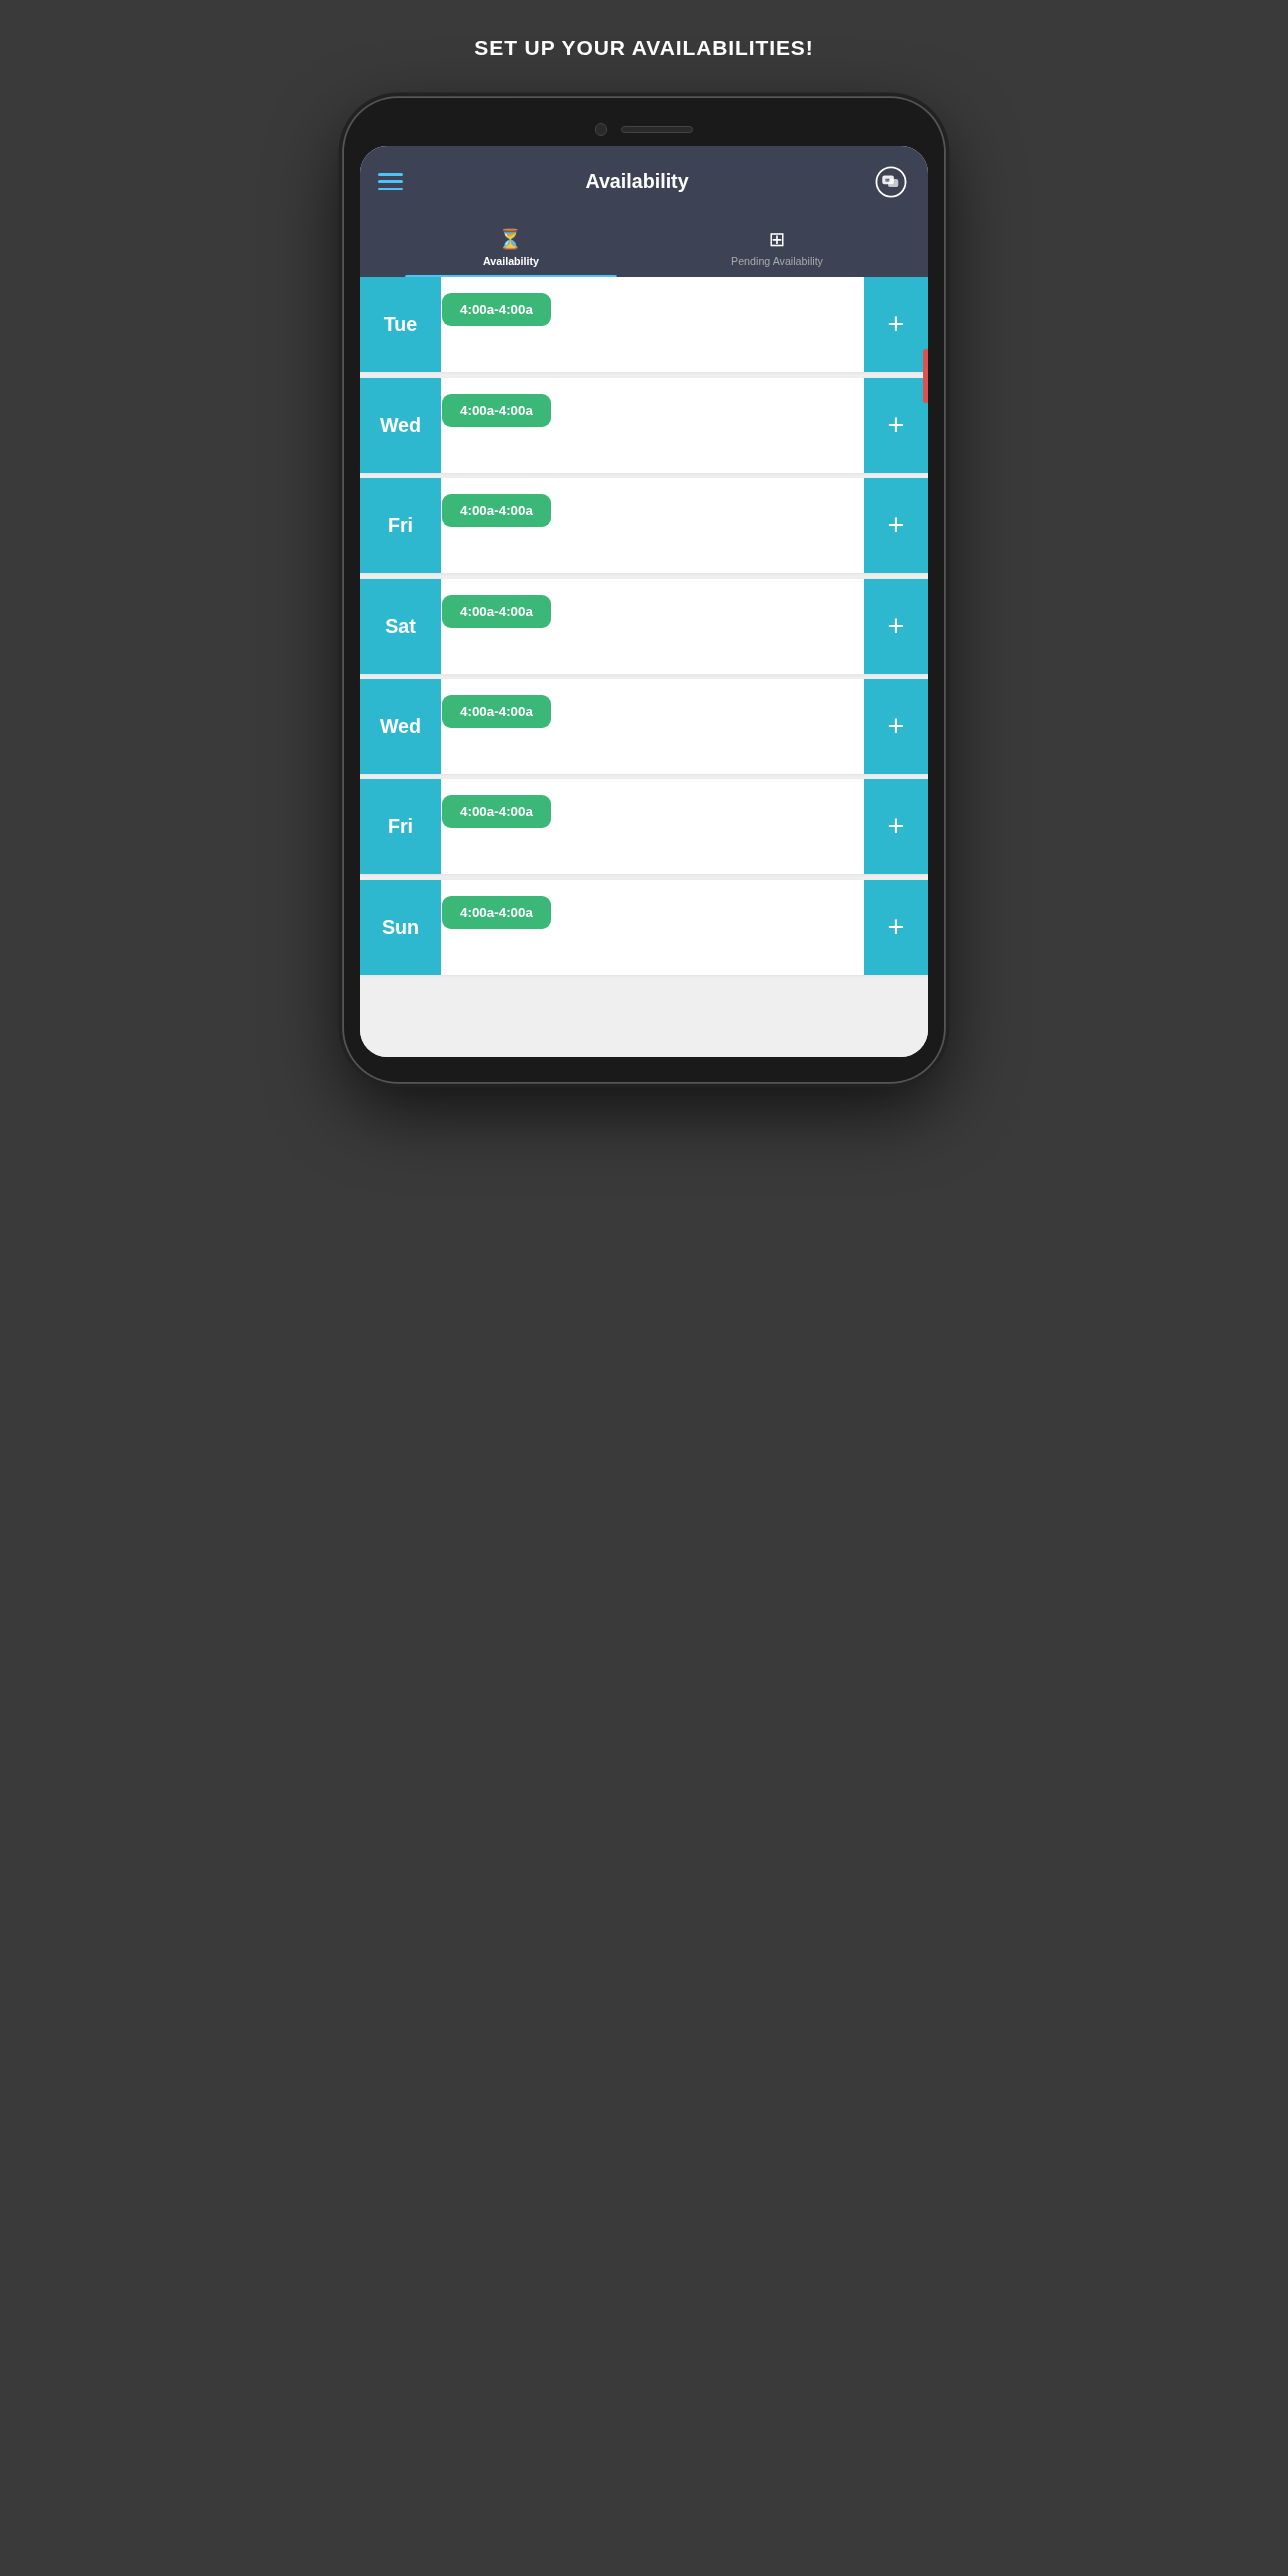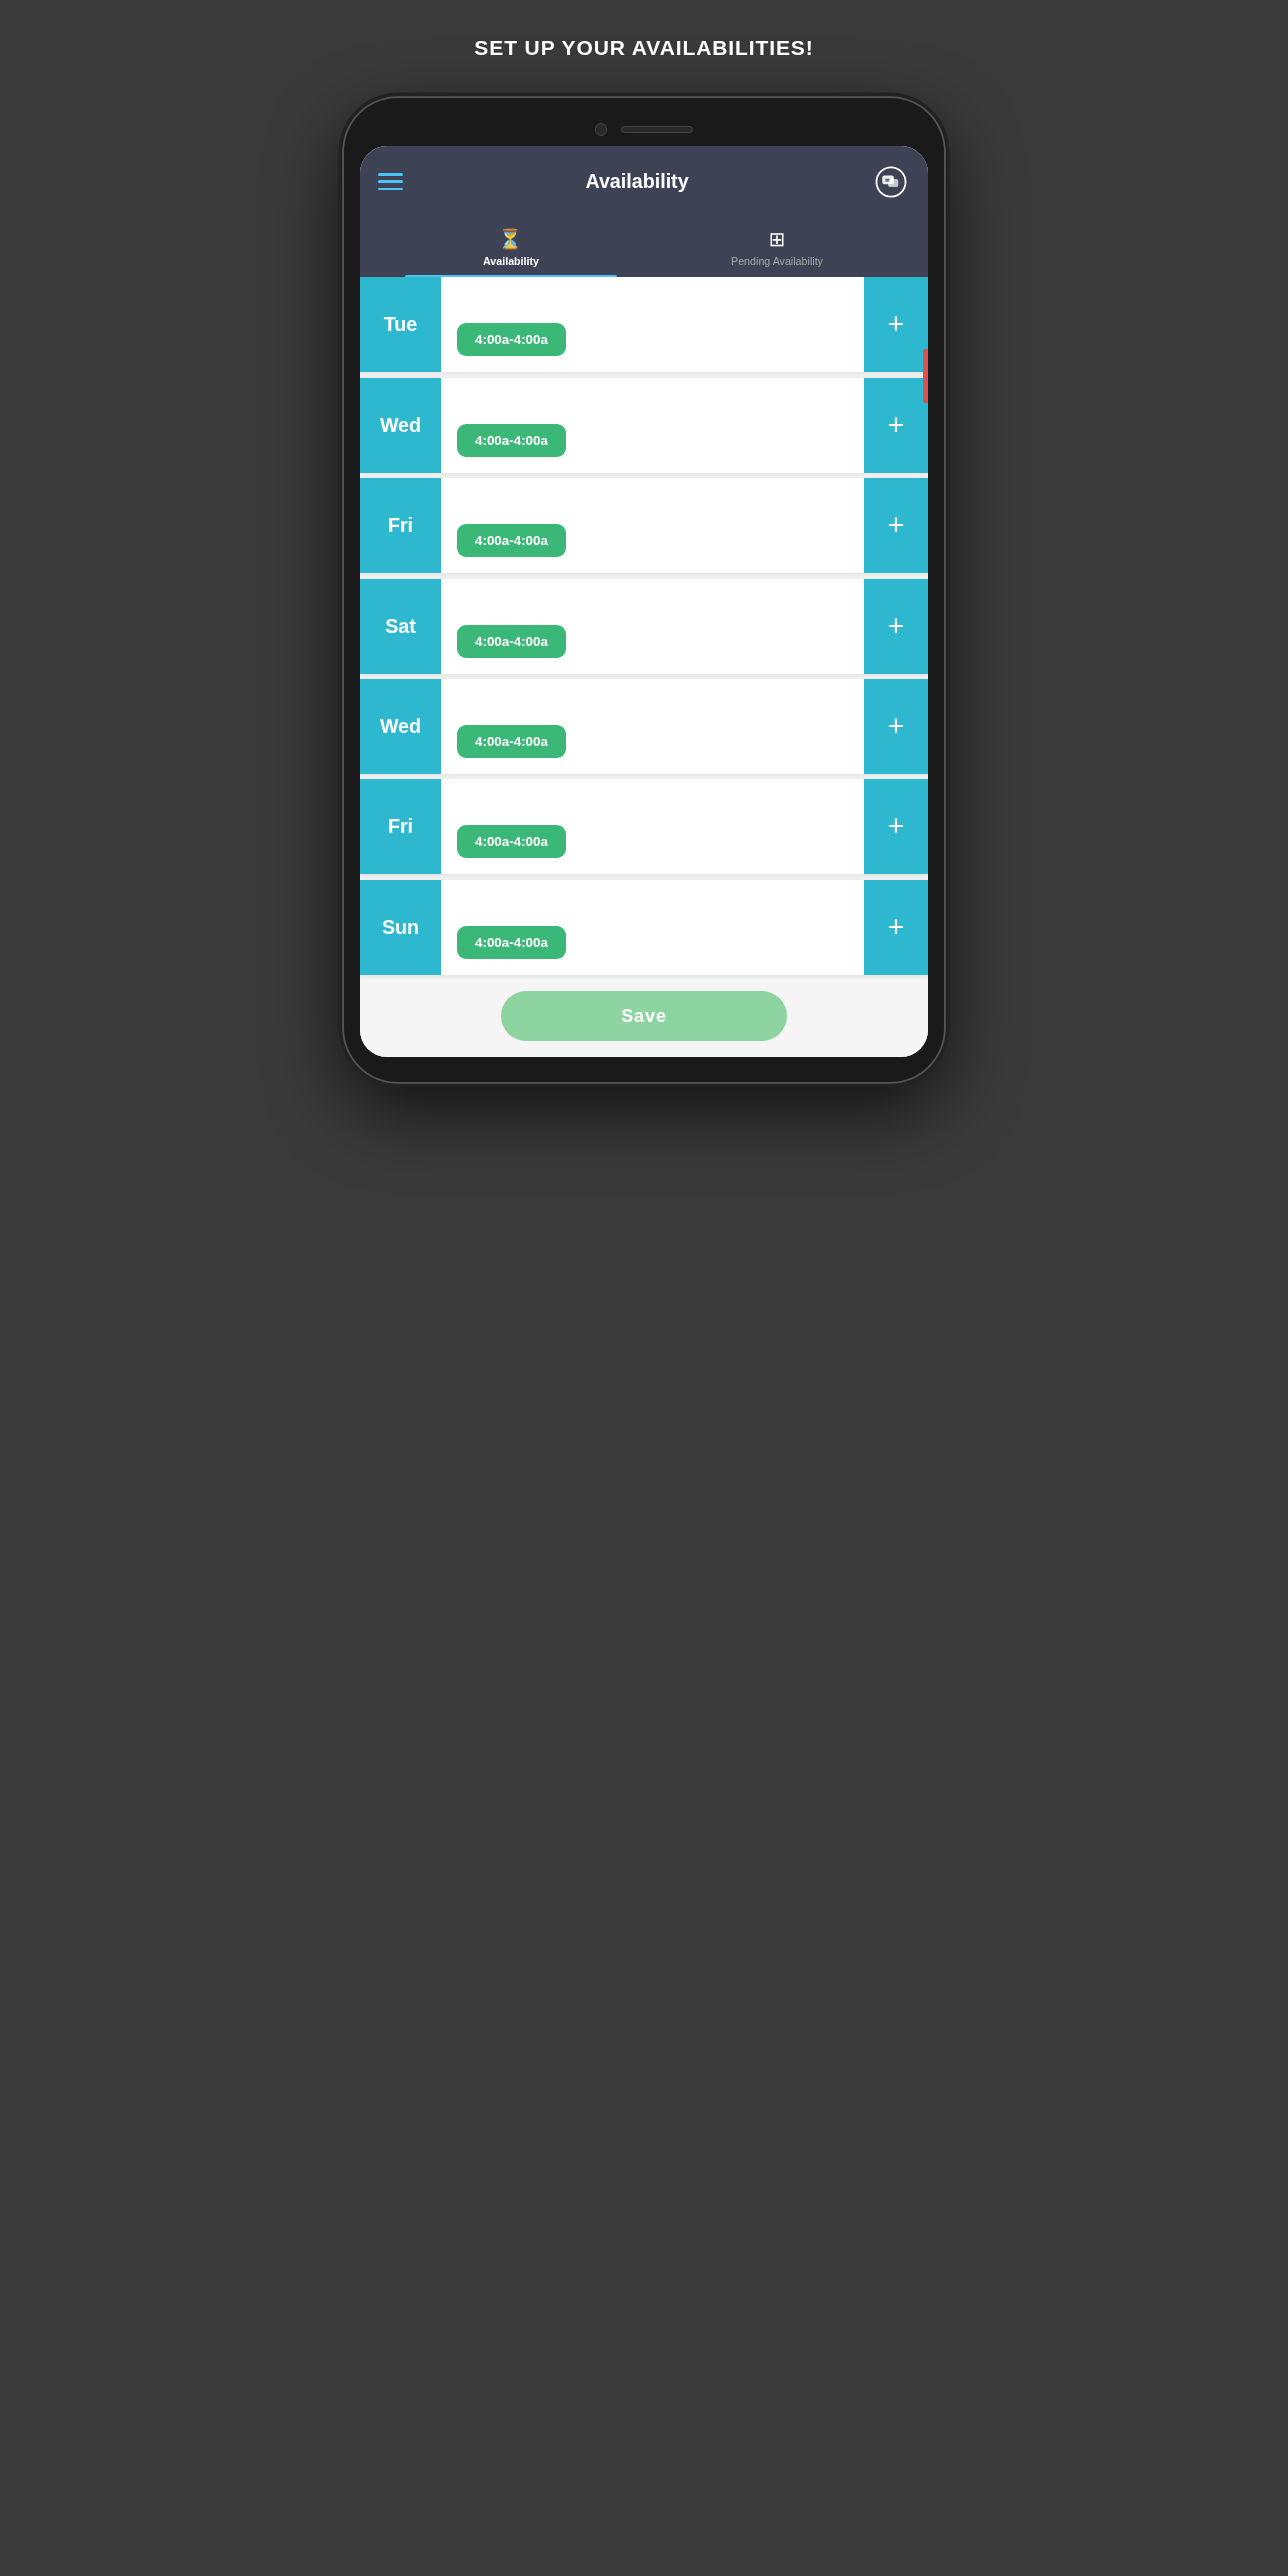--- a/index.html
+++ b/index.html
@@ -209,22 +209,22 @@
 
     .day-label-text {
       color: #ffffff;
       font-size: 19.7px;
       font-weight: 700;
     }
 
     .time-slots-area {
       flex: 1;
       display: flex;
-      align-items: flex-end;
-      padding: 16px 16px;
+      align-items: flex-start;
+      padding: 16px 1px;
       flex-wrap: wrap;
       gap: 7.2px;
     }
 
     .time-slot-badge {
       background: #3bb878;
       color: #ffffff;
       font-size: 13.4px;
       font-weight: 600;
       padding: 9px 18px;
@@ -399,19 +399,16 @@
         <div class="time-slots-area">
           <div class="time-slot-badge">4:00a-4:00a</div>
         </div>
         <div class="add-btn-box">
           <span class="add-btn-plus">+</span>
         </div>
       </div>
 
     </div>
 
-    <div class="save-btn-container">
-      <button class="save-btn">Save</button>
-    </div>
 
   </div>
 </div>
 
 
 </body></html>

